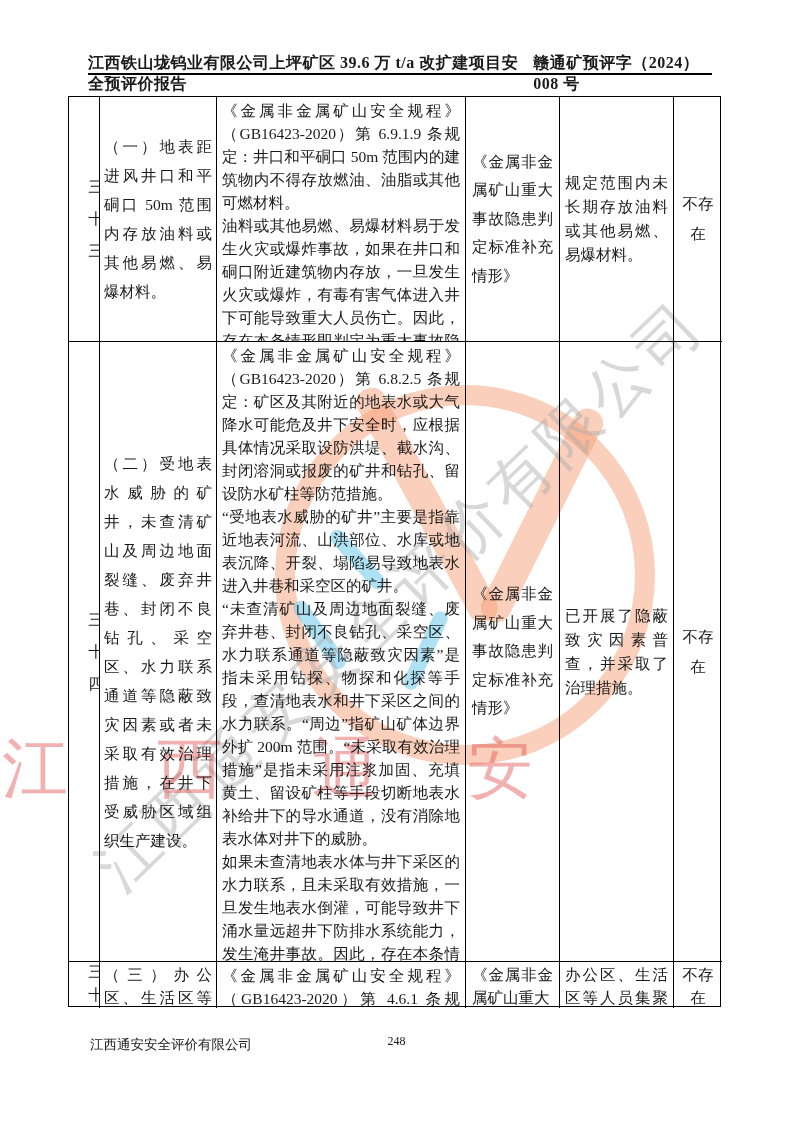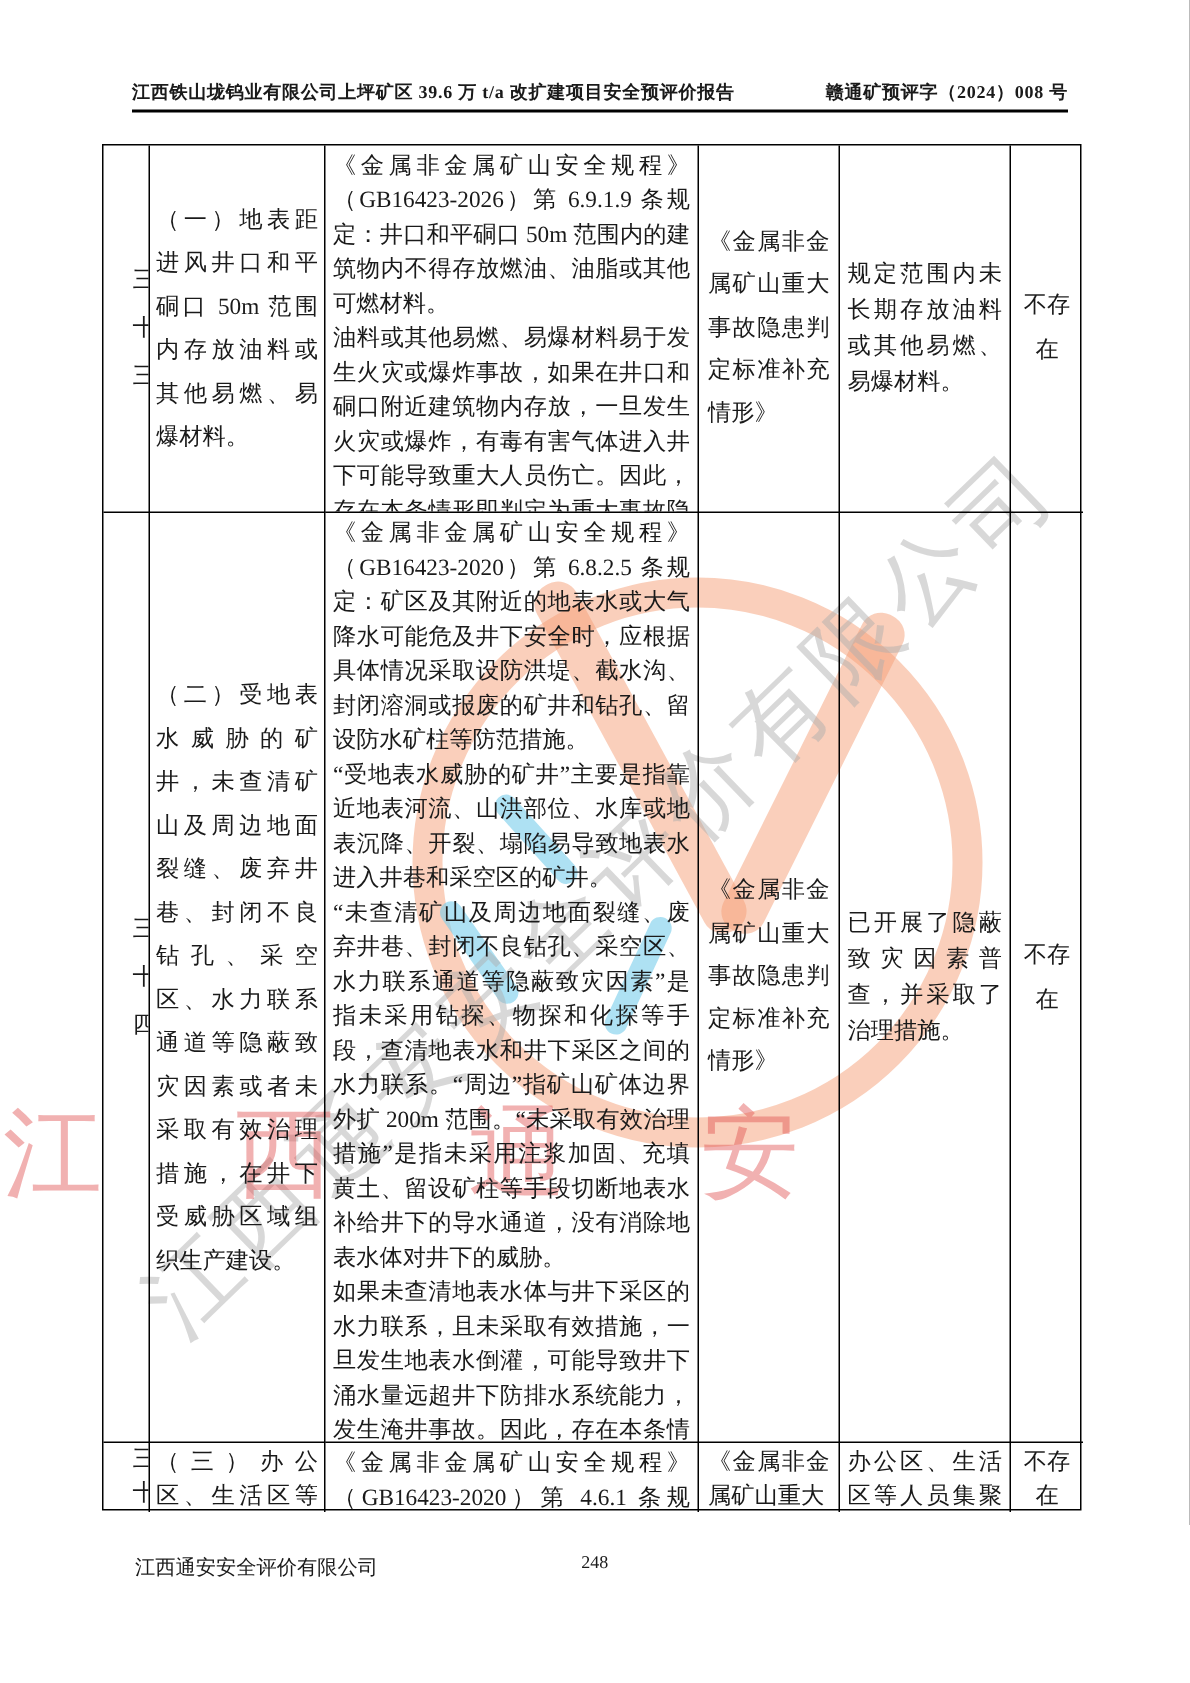--- a/index.html
+++ b/index.html
@@ -3,21 +3,21 @@
 <meta charset="utf-8">
 <style>
   html,body{margin:0;padding:0;background:#888;}
   .page{
     position:relative;width:793px;height:1122px;background:#ffffff;
     font-family:"Liberation Serif","DejaVu Serif",serif;color:#1a1a1a;
     overflow:hidden;margin:0 auto;
   }
   
   .hdr{position:absolute;left:88px;top:53px;width:624px;display:flex;
-       justify-content:space-between;font-size:12px;font-weight:bold;letter-spacing:0.5px;}
+       justify-content:space-between;font-size:16px;font-weight:bold;letter-spacing:0.5px;}
   .hdr-rule{position:absolute;left:88px;top:73px;width:624px;height:2px;background:#000;}
   
   .ftr-company{position:absolute;left:90px;top:1036px;font-size:13.5px;}
   .ftr-page{position:absolute;left:0;top:1034px;width:793px;text-align:center;font-size:12px;}
   
   .wm{position:absolute;inset:0;z-index:0;pointer-events:none;}
   .wm-gray{
     position:absolute;left:-30px;top:553px;width:860px;text-align:center;
     font-size:62px;letter-spacing:6px;color:rgba(173,173,173,0.48);
     transform:rotate(-44deg);white-space:nowrap;font-family:"Liberation Sans",sans-serif;
@@ -85,21 +85,21 @@
 
   <div class="tbl">
 
     <div class="cell c-idx">
         <span class="idx-inner">三十三</span>
       </div>
     <div class="cell c-item">
         <span>（一）地表距进风井口和平硐口 50m 范围内存放油料或其他易燃、易爆材料。</span>
       </div>
     <div class="cell c-basis">
-        <p>《金属非金属矿山安全规程》（GB16423-2026）第 6.9.1.9 条规定：井口和平硐口 50m 范围内的建筑物内不得存放燃油、油脂或其他可燃材料。</p>
+        <p>《金属非金属矿山安全规程》（GB16423-2020）第 6.9.1.9 条规定：井口和平硐口 50m 范围内的建筑物内不得存放燃油、油脂或其他可燃材料。</p>
         <p>油料或其他易燃、易爆材料易于发生火灾或爆炸事故，如果在井口和硐口附近建筑物内存放，一旦发生火灾或爆炸，有毒有害气体进入井下可能导致重大人员伤亡。因此，存在本条情形即判定为重大事故隐患。</p>
       </div>
     <div class="cell c-std">
         <span>《金属非金属矿山重大事故隐患判定标准补充情形》</span>
       </div>
     <div class="cell c-sit">
         <span>规定范围内未长期存放油料或其他易燃、易爆材料。</span>
       </div>
     <div class="cell c-con">
         <span class="con-inner">不存在</span>

